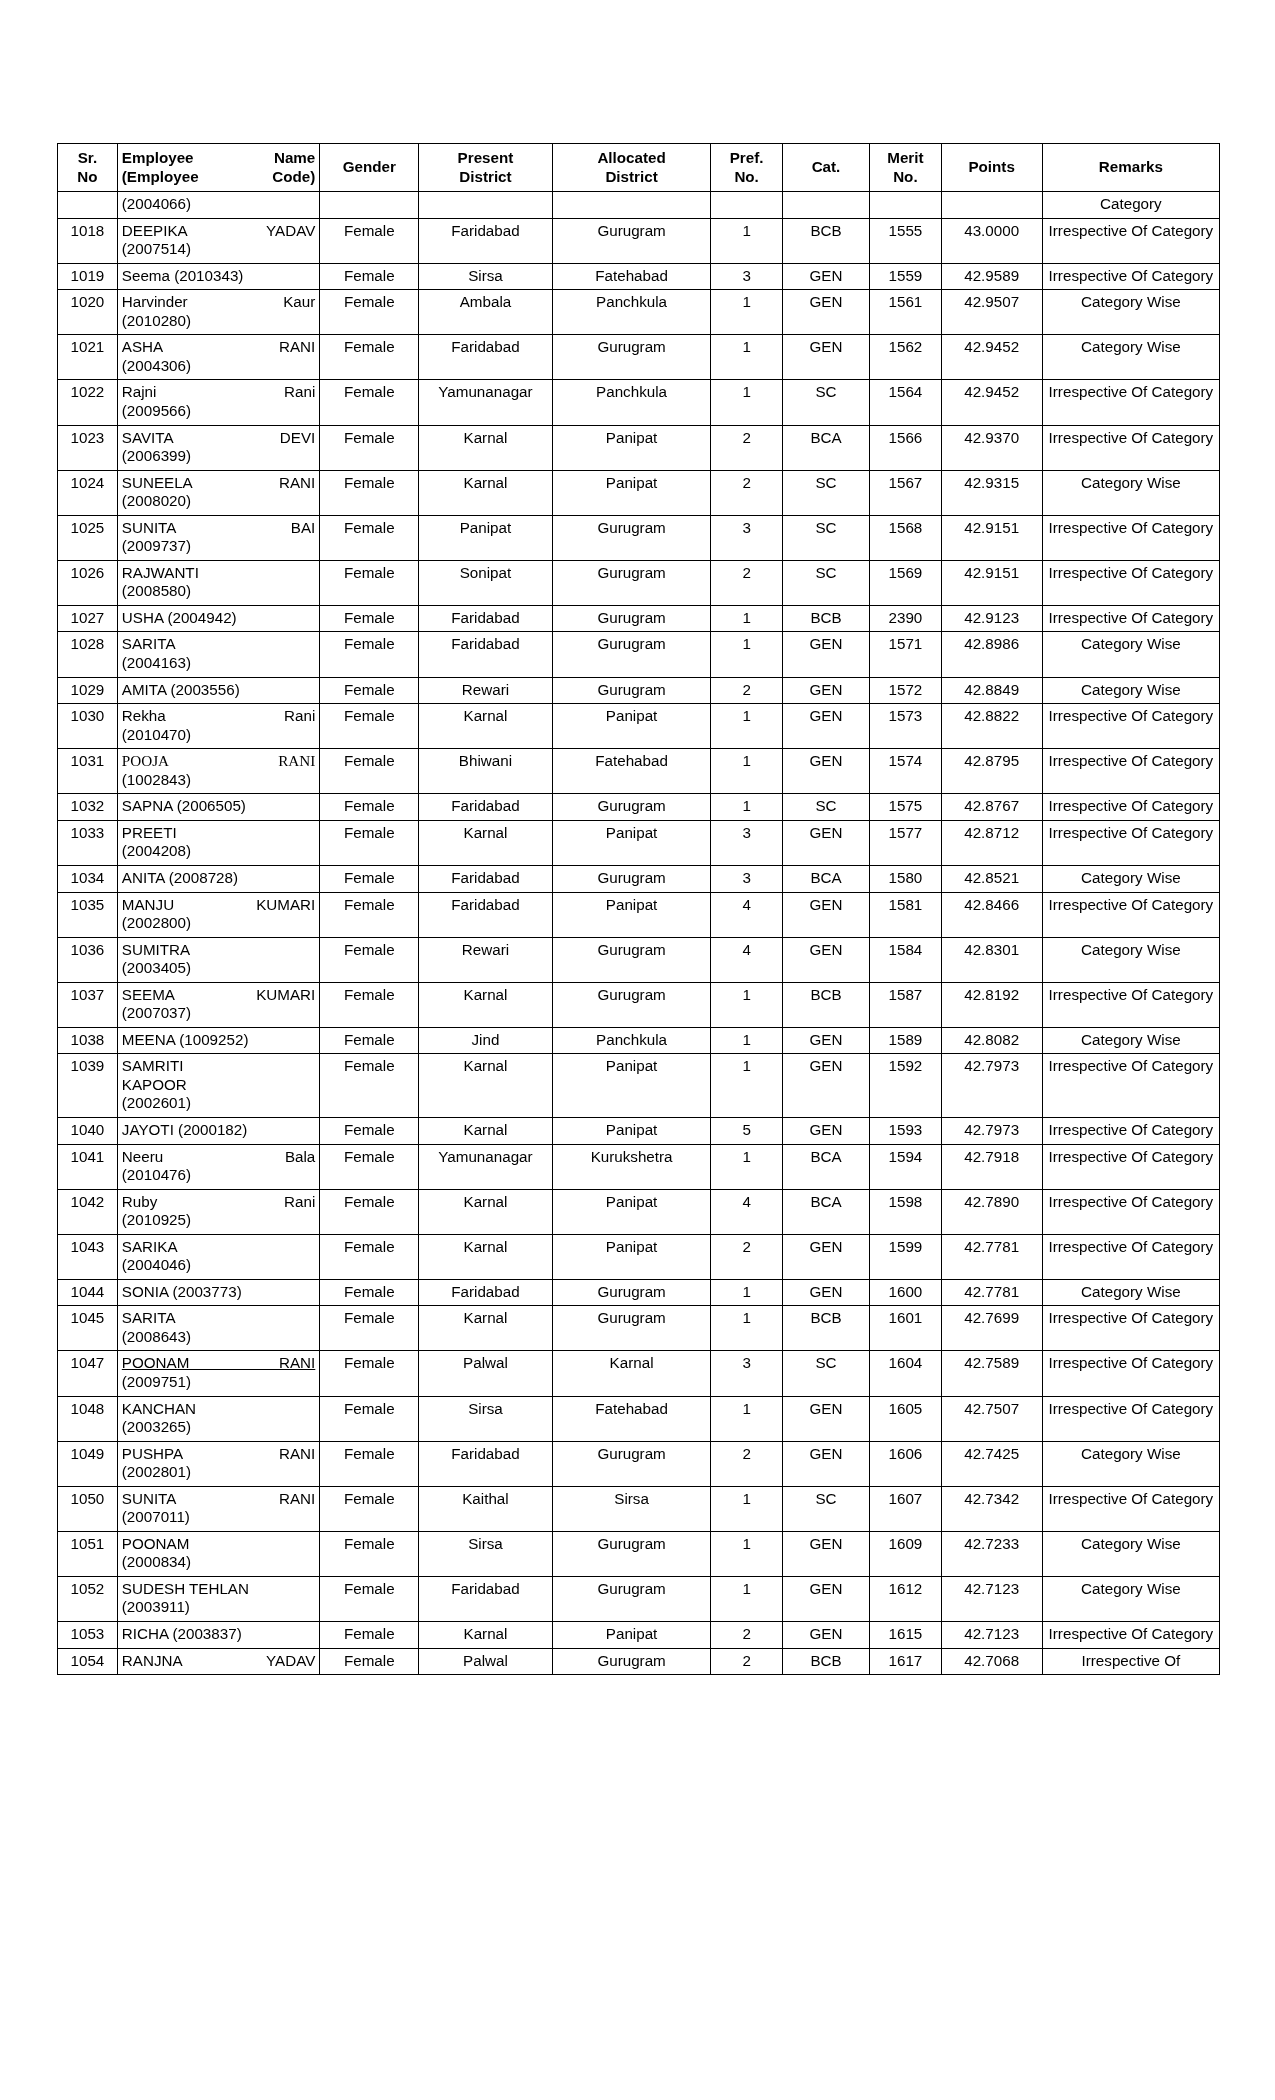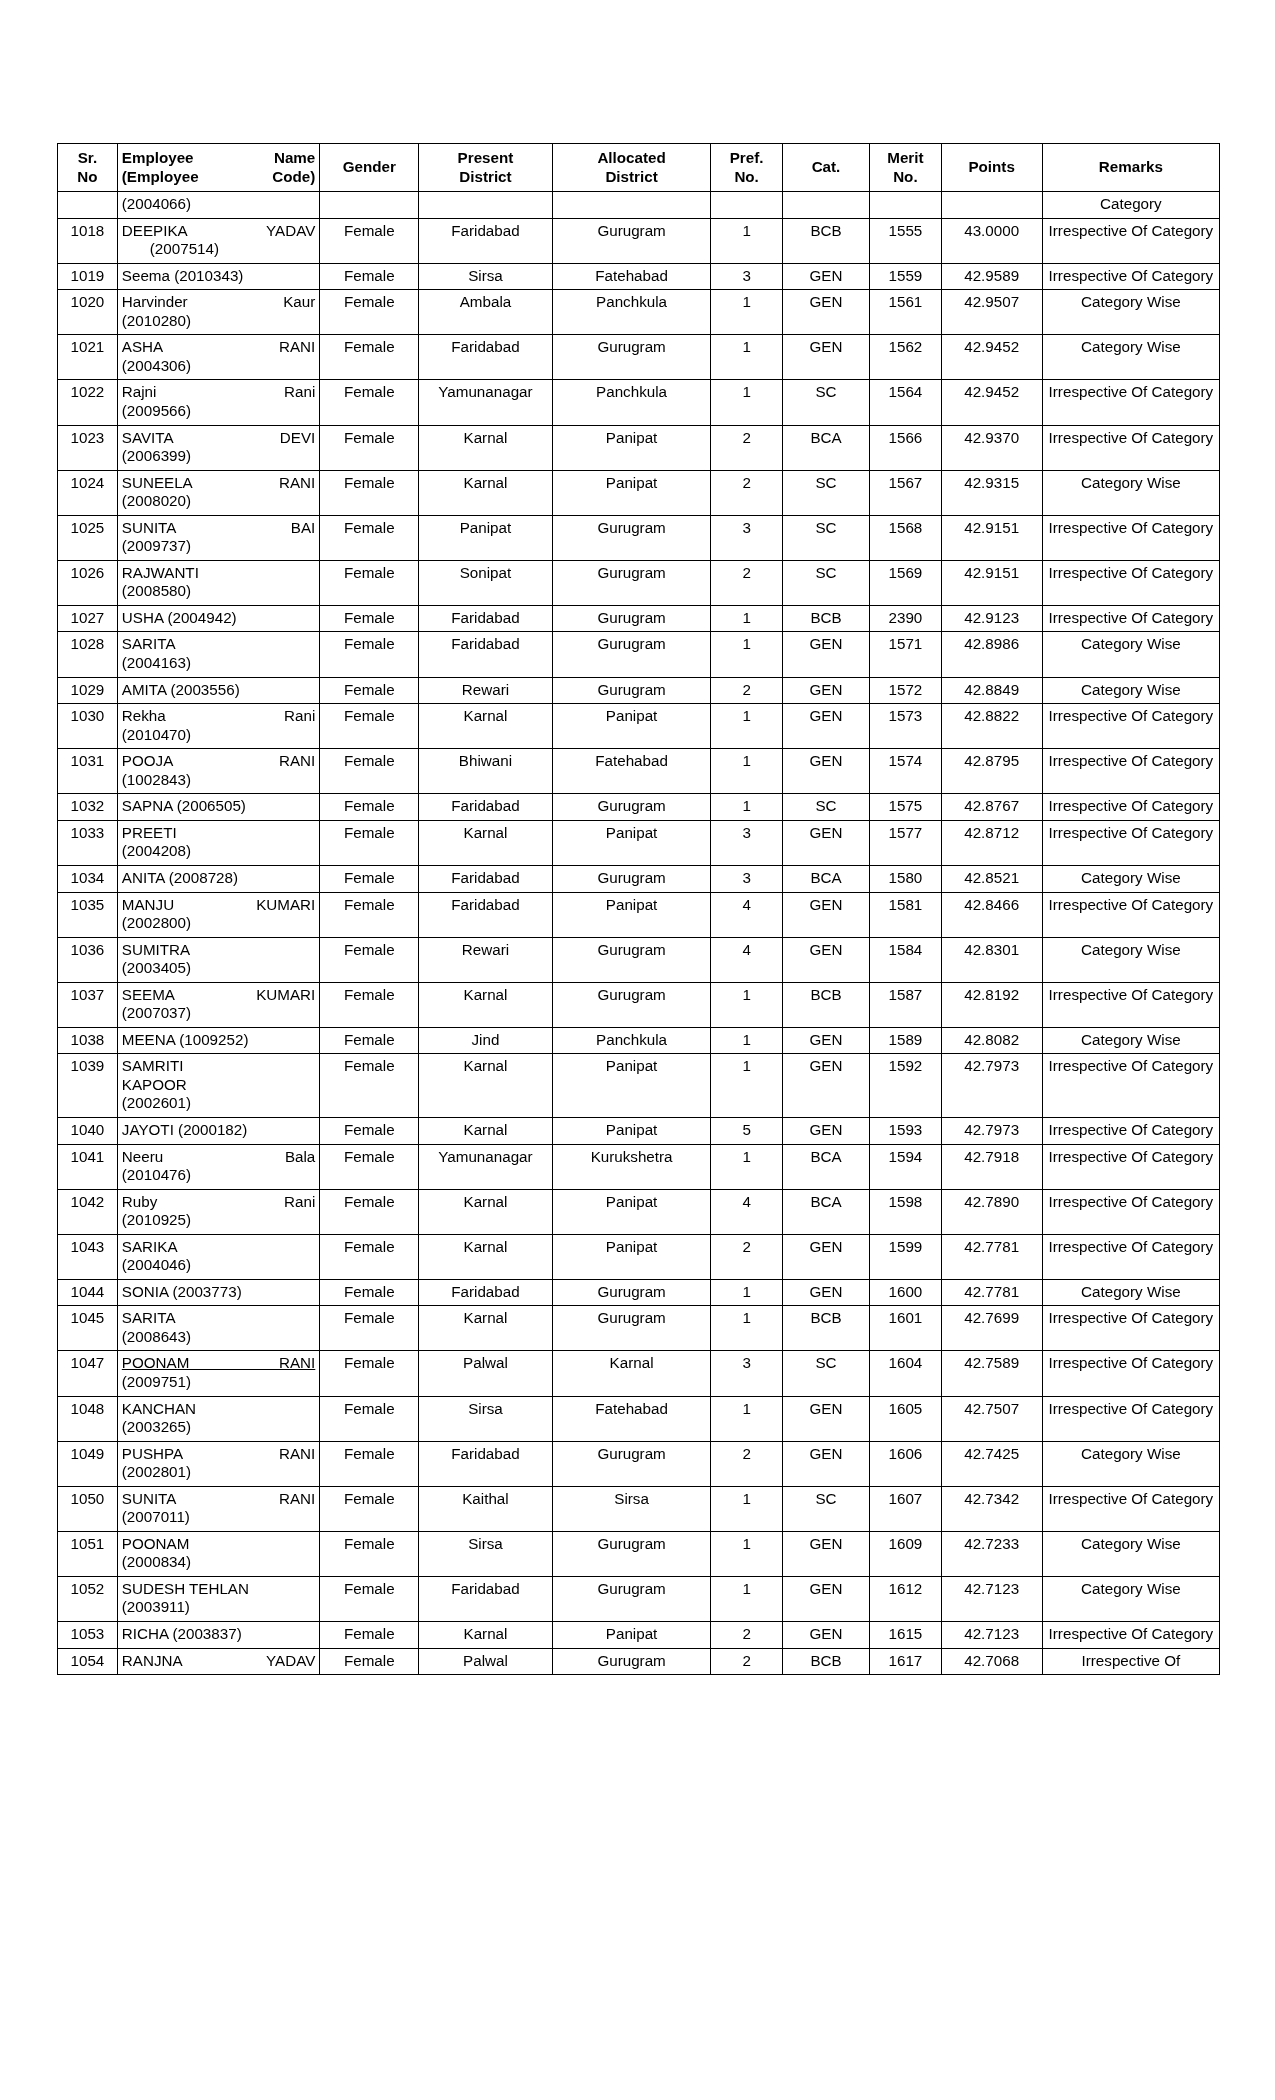--- a/index.html
+++ b/index.html
@@ -143,21 +143,21 @@
             <td></td>
             <td></td>
             <td></td>
             <td></td>
             <td>Category</td>
           </tr>
           <tr>
             <td class="sr">1018</td>
             <td class="name">
               <span style="display: block;">DEEPIKA   YADAV</span>
-              <span style="display: block; text-align: right; text-align-last: left; margin-left: 28px;">(2007514)</span>
+              <span style="display: block; text-align: right; text-align-last: left;">(2007514)</span>
             </td>
             <td>Female</td>
             <td>Faridabad</td>
             <td>Gurugram</td>
             <td>1</td>
             <td>BCB</td>
             <td>1555</td>
             <td>43.0000</td>
             <td>Irrespective Of Category</td>
           </tr>
@@ -328,21 +328,21 @@
             <td>Panipat</td>
             <td>1</td>
             <td>GEN</td>
             <td>1573</td>
             <td>42.8822</td>
             <td>Irrespective Of Category</td>
           </tr>
           <tr>
             <td class="sr">1031</td>
             <td class="name">
-              <span style="display: block;">POOJA           RANI</span>
+              <span style="display: block; font-family: Liberation Serif, serif;">POOJA           RANI</span>
               <span style="display: block; text-align: left; text-align-last: left;">(1002843)</span>
             </td>
             <td>Female</td>
             <td>Bhiwani</td>
             <td>Fatehabad</td>
             <td>1</td>
             <td>GEN</td>
             <td>1574</td>
             <td>42.8795</td>
             <td>Irrespective Of Category</td>

